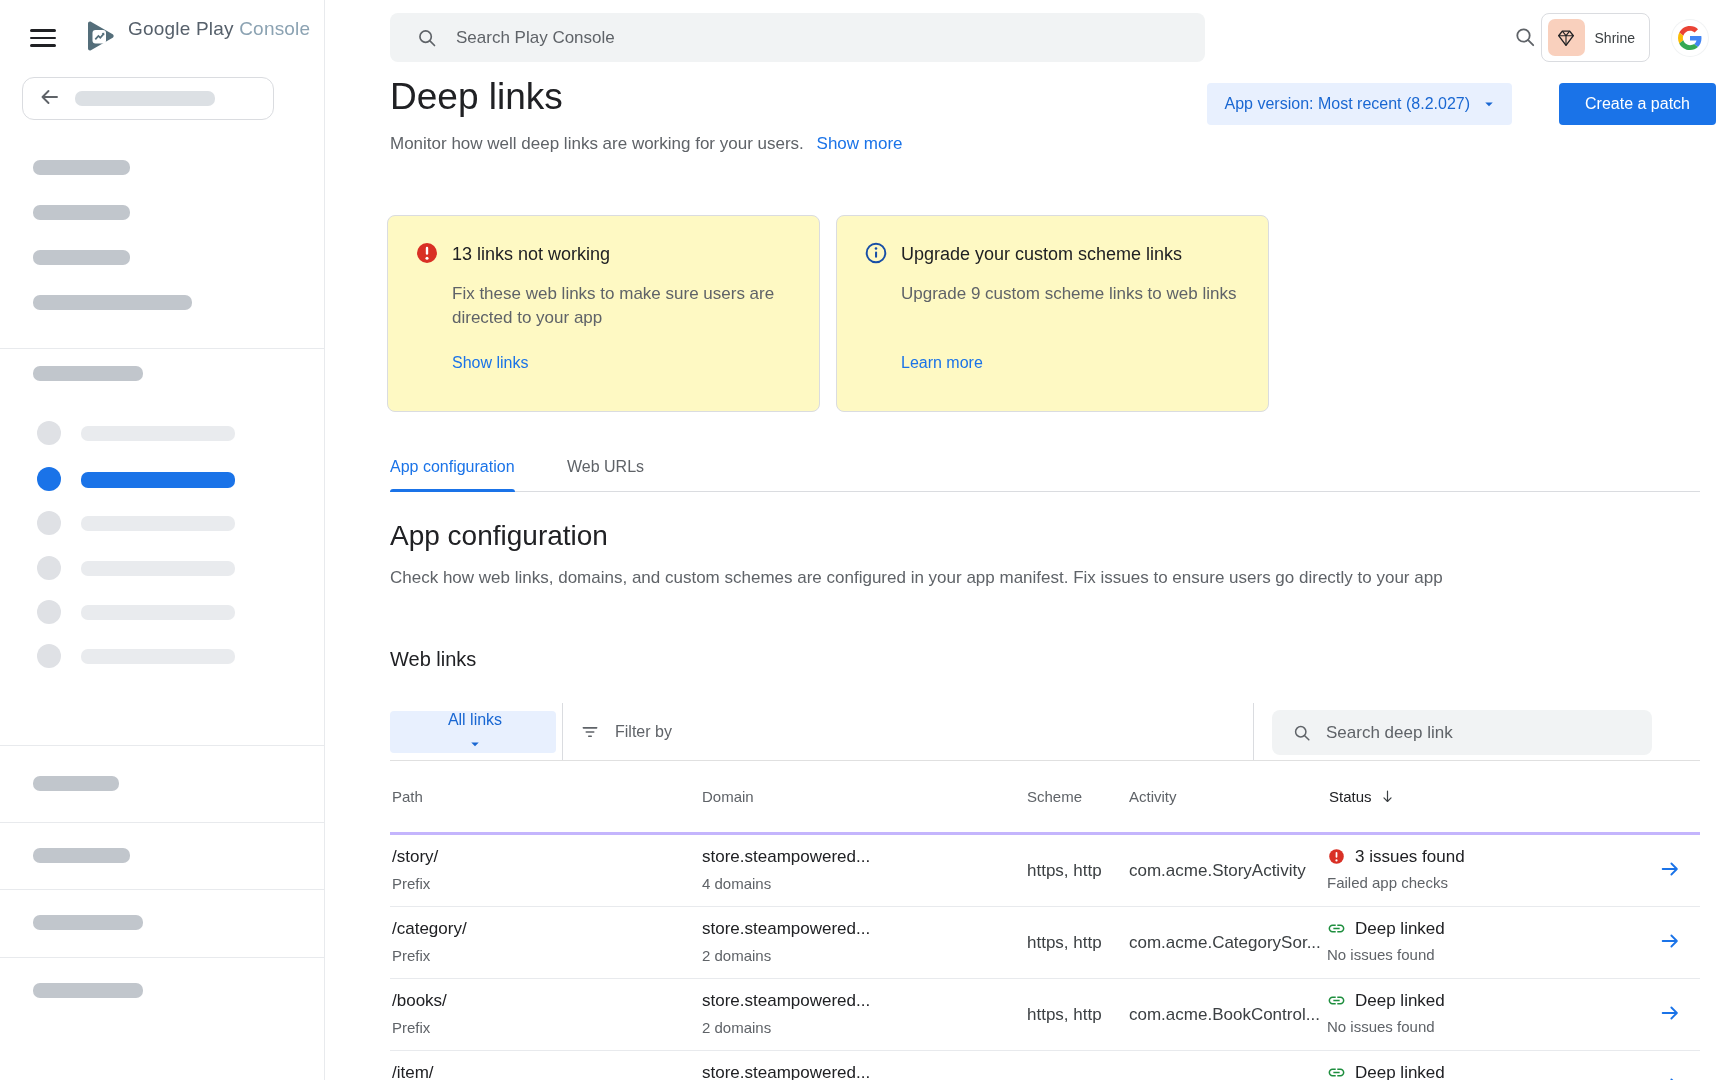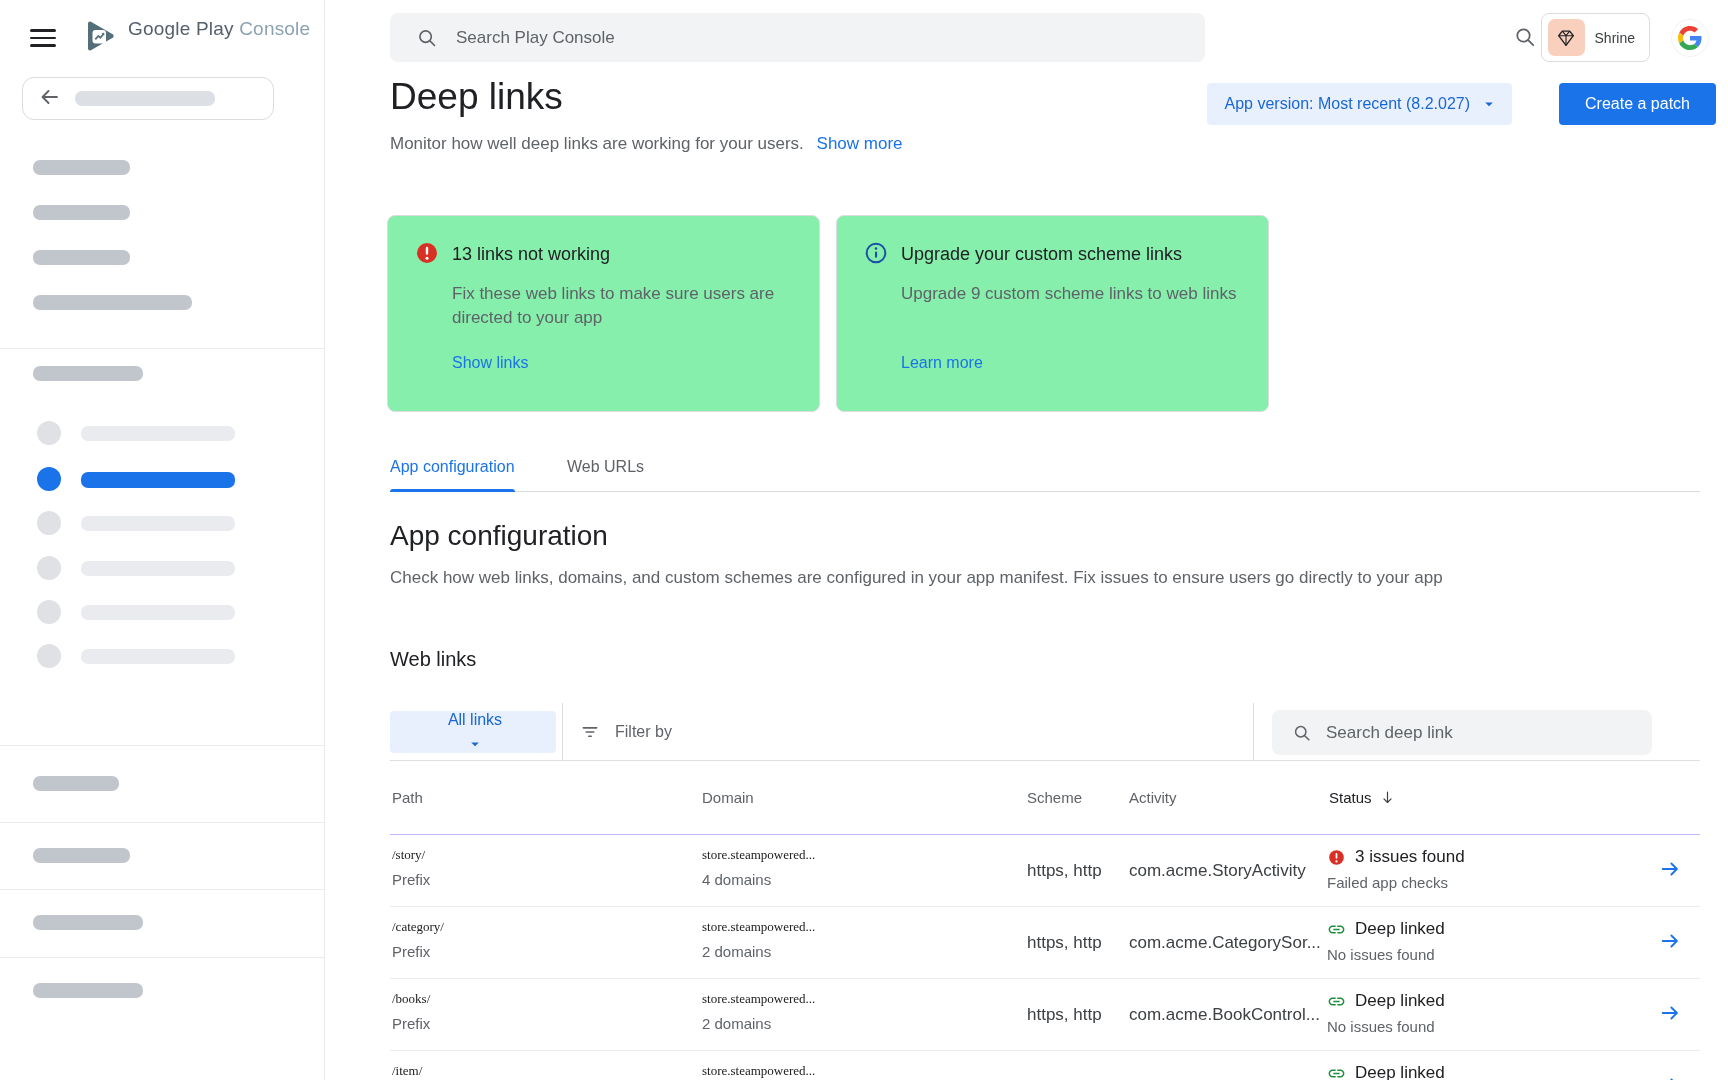--- a/index.html
+++ b/index.html
@@ -47,21 +47,21 @@
   .subtitle-row { position:absolute; left:390px; top:134px; font-size:17px; color:#5f6368; }
   .subtitle-row a { color:#1a73e8; text-decoration:none; font-weight:500; margin-left:8px; cursor:pointer; }
   .version-chip { position:absolute; right:216px; top:83px; height:42px; background:#e8f0fe;
     border:none; border-radius:4px; display:flex; align-items:center; gap:10px; padding:0 14px 0 18px;
     font-family:inherit; font-size:16px; font-weight:500; color:#1967d2; cursor:pointer; }
   .create-btn { position:absolute; right:12px; top:83px; height:42px; background:#1a73e8; border:none;
     border-radius:4px; padding:0 26px; font-family:inherit; font-size:16px; font-weight:500; color:#fff; cursor:pointer;text-align:right; }
 
   
   .cards { position:absolute; left:387px; top:215px; display:flex; gap:16px; }
-  .card { width:433px; height:197px; border:1px solid #dadce0; border-radius:8px; background:#86efac; position:relative; }
+  .card { width:433px; height:197px; border:1px solid #dadce0; border-radius:8px; background:#fef9c3; position:relative; }
   .card .ic { position:absolute; left:26px; top:24px; }
   .card .c-title { position:absolute; left:64px; top:28px; font-size:18px; font-weight:500; color:#202124; }
   .card .c-body { position:absolute; left:64px; top:66px; width:340px; font-size:17px; line-height:24px; color:#5f6368; }
   .card .c-action { position:absolute; left:64px; top:138px; font-size:16px; font-weight:500; color:#1a73e8; text-decoration:none; cursor:pointer; }
 
   
   .tabs { position:absolute; left:390px; top:458px; width:1310px; border-bottom:1px solid #dadce0; }
   .tab { display:inline-block; position:relative; padding-bottom:15px; margin-right:48px;
     font-size:16px; font-weight:500; color:#5f6368; cursor:pointer; }
   .tab.active { color:#1a73e8; }
@@ -84,30 +84,30 @@
   .dl-search { position:absolute; left:882px; top:7px; width:380px; height:45px; background:#f1f3f4;
     border-radius:8px; display:flex; align-items:center; }
   .dl-search svg { margin-left:20px; }
   .dl-search input { border:none; outline:none; background:transparent; margin-left:14px;
     font-family:inherit; font-size:17px; color:#202124; width:300px; }
   .dl-search input::placeholder { color:#5f6368; }
 
   
   .table { position:absolute; left:390px; top:761px; width:1310px; }
   .trow { display:grid; grid-template-columns:310px 325px 102px 200px 313px 1fr; }
-  .thead { height:74px; align-items:center; border-bottom:1px solid #c4b5fd; }
+  .thead { height:74px; align-items:center; border-bottom:3px solid #c4b5fd; }
   .thead .th { font-size:15px; color:#5f6368; font-weight:400; padding-left:2px; }
   .thead .th.sorted { color:#202124; font-weight:500; display:flex; align-items:center; gap:7px; cursor:pointer; }
   .tbody-row { height:72px; border-bottom:1px solid #e8eaed; cursor:pointer; }
   .c2l { padding:12px 0 0 2px; }
-  .c2l .main { font-size:13px; color:#202124;font-family:Liberation Serif, serif; }
+  .c2l .main { font-size:17px; color:#202124; }
   .c2l .sub { font-size:15px; color:#5f6368; margin-top:8px; }
   .cmid { align-self:center; font-size:17px; color:#3c4043; padding-left:2px; }
   .cstatus { padding-top:12px; }
-  .cstatus .l1 { display:flex; align-items:center; gap:9px; font-size:17px; color:#202124; }
+  .cstatus .l1 { display:flex; align-items:flex-start; gap:9px; font-size:17px; color:#202124; }
   .cstatus .l2 { font-size:15px; color:#5f6368; margin-top:7px; }
   .carrow { align-self:center; justify-self:center; background:none; border:none; cursor:pointer; padding:4px; }
 </style>
 </head>
 <body>
 
 <div id="sidebar">
   <button class="menu-btn">
     <span></span>
       <span></span>

